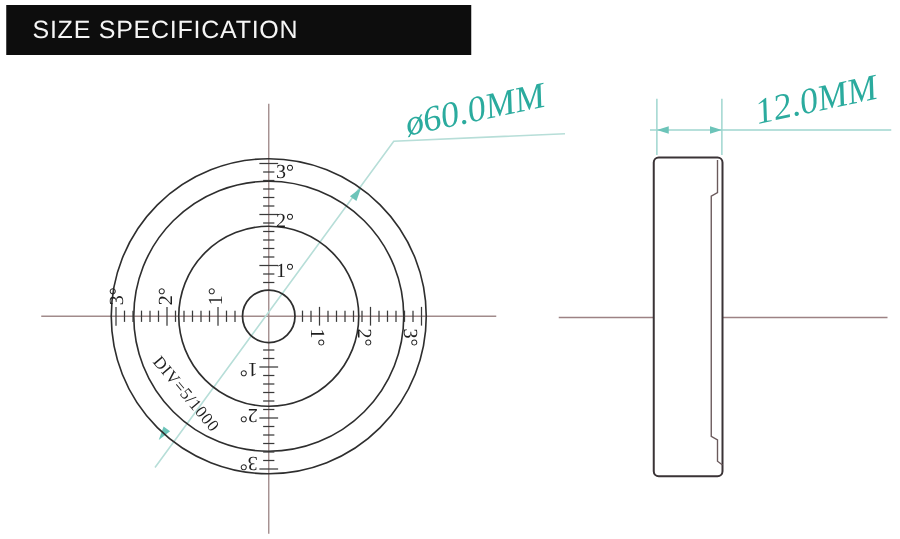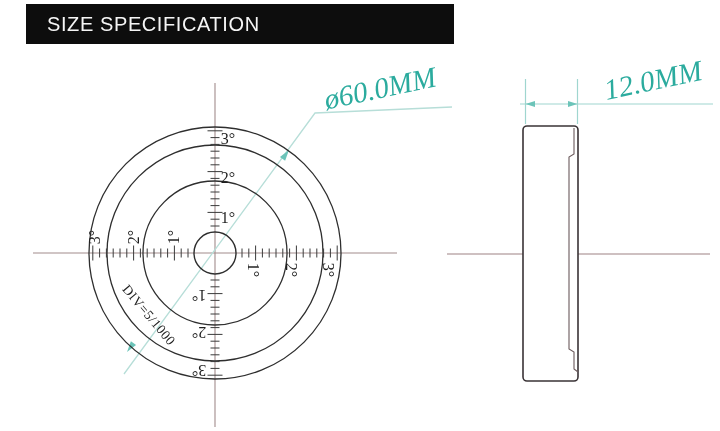--- a/index.html
+++ b/index.html
@@ -1,19 +1,19 @@
 <!DOCTYPE html>
 <html><head>
 <meta charset="utf-8">
 <style>
   html,body{margin:0;padding:0;background:#fff;}
   .canvas{position:relative;width:720px;height:431px;background:#ffffff;overflow:hidden;
           font-family:"Liberation Sans",sans-serif;}
-  .titlebar{position:absolute;left:5px;top:4px;width:428px;height:40px;background:#0d0d0d;
-            display:flex;align-items:center;padding-left:21px;box-sizing:border-box;margin-left:21px;}
+  .titlebar{position:absolute;left:5px;top:4px;width:372px;height:40px;background:#0d0d0d;
+            display:flex;align-items:center;padding-left:21px;box-sizing:border-box;}
   .titlebar span{color:#f5f5f5;font-size:20px;letter-spacing:.6px;font-family:"Liberation Sans",sans-serif;}
   svg{position:absolute;left:0;top:0;}
   .deg{font-family:"Liberation Serif",serif;font-size:16px;fill:#1e1e1e;}
   .divtxt{font-family:"Liberation Serif",serif;font-size:13.5px;fill:#1e1e1e;letter-spacing:.5px;}
   .dimtxt{font-family:"Liberation Serif",serif;font-style:italic;font-size:29px;fill:#2bab9e;}
 </style>
 </head>
 <body>
 
 <div class="canvas">

